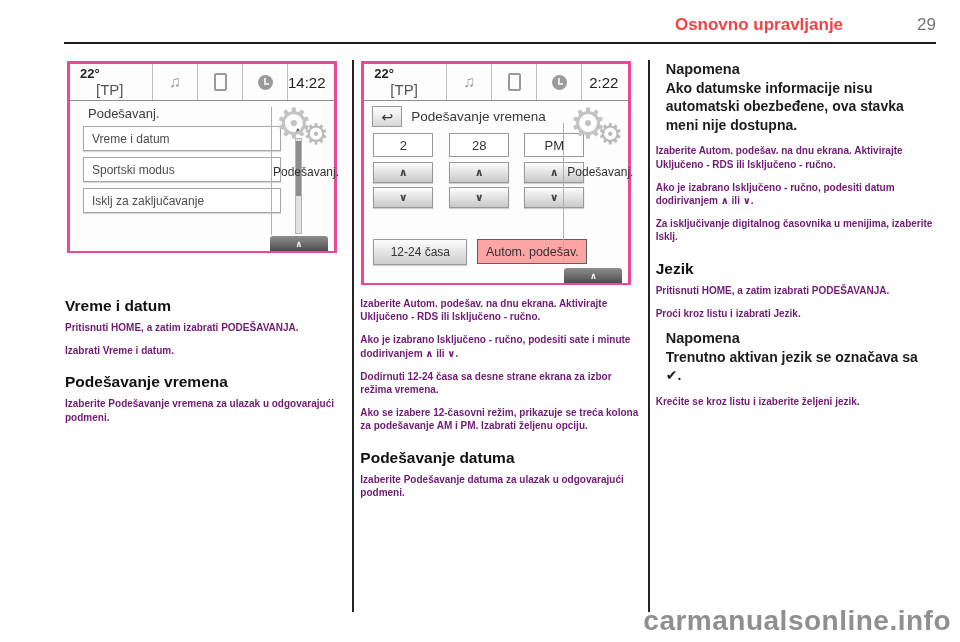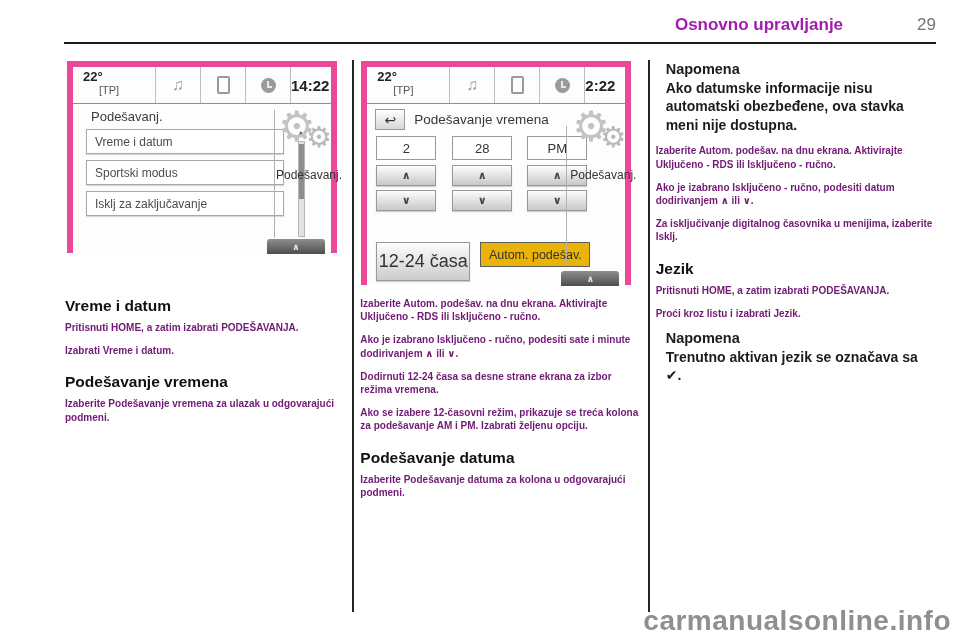--- a/index.html
+++ b/index.html
@@ -4,44 +4,44 @@
 <style>
   html,body{margin:0;padding:0;}
   body{
     width:960px;height:642px;position:relative;overflow:hidden;
     background:#ffffff;
     font-family:"Liberation Sans","DejaVu Sans",sans-serif;
     color:#1c1c1c;
   }
   
   .page-header{position:absolute;left:65px;right:24px;top:15px;display:flex;justify-content:flex-end;align-items:baseline;}
-  .page-header .title{font-size:17px;font-weight:bold;color:#a21caf;}
+  .page-header .title{font-size:17px;font-weight:bold;color:#ef4444;}
   .page-header .pagenum{font-size:17px;margin-left:74px;color:#737373;}
   .header-rule{position:absolute;left:64px;right:24px;top:42px;border-top:2px solid #1a1a1a;}
   
   .columns{position:absolute;left:65px;top:58px;width:872px;display:flex;}
   .col{width:282px;}
   .vdiv{width:2px;background:#242424;margin:2px 6px 0 6px;height:552px;flex:0 0 auto;}
   
   .col p{margin:0 0 10px 0;font-size:10px;font-weight:bold;line-height:1.32;color:#701a75;}
   .col h3{font-size:15.5px;font-weight:bold;margin:16px 0 6px 0;color:#111;}
   .col h3.first-after-shot{margin-top:44px;}
   .note{padding-left:10px;margin:0 0 10px 0;}
   .note .note-title{font-size:14.5px;font-weight:bold;margin-bottom:2px;}
   .note .note-body{font-size:14px;font-weight:bold;line-height:1.32;}
   
-  .screen{border:6px solid #ec4899;background:#fcfcfc;position:relative;box-sizing:border-box;}
+  .screen{border:3px solid #ec4899;background:#fcfcfc;position:relative;box-sizing:border-box;}
   .screen1{width:270px;height:192px;margin:3px 0 0 2px;}
   .screen2{width:270px;height:224px;margin:3px 0 0 1px;}
   .sb{display:flex;height:36px;border-bottom:1px solid #8f8f8f;background:#fdfdfd;align-items:stretch;}
   .sb-temp{flex:0 0 82px;padding:3px 0 0 10px;box-sizing:border-box;}
   .sb-temp .temp{font-size:13px;font-weight:bold;color:#222;line-height:1.1;}
-  .sb-temp .tp{font-size:11px;color:#555;line-height:1.2;padding-left:16px;}
+  .sb-temp .tp{font-size:15px;color:#555;line-height:1.2;padding-left:16px;}
   .sb-icon{flex:0 0 44px;border-left:1px solid #bdbdbd;display:flex;align-items:center;justify-content:center;}
-  .sb-time{flex:1;border-left:1px solid #bdbdbd;display:flex;align-items:center;justify-content:flex-end;padding-right:10px;font-size:15px;font-weight:bold;color:#222;}
+  .sb-time{flex:1;border-left:1px solid #bdbdbd;display:flex;align-items:center;justify-content:flex-end;padding-right:10px;font-size:15px;font-weight:normal;color:#222;}
   .audio-glyph{font-size:16px;color:#9a9a9a;}
   .phone-shape{width:9px;height:14px;border:2px solid #9a9a9a;border-radius:2px;}
   .clock-shape{width:15px;height:15px;background:#9a9a9a;border-radius:50%;position:relative;}
   .clock-shape::after{content:"";position:absolute;left:6px;top:3px;width:3px;height:5px;border-left:2px solid #e8e8e8;border-bottom:2px solid #e8e8e8;}
   .screen-body{position:relative;height:150px;background:#fdfdfd;}
   .screen2 .screen-body{height:182px;}
   
   .s1-title{position:absolute;left:18px;top:5px;font-size:13px;color:#3d3d3d;}
   .s1-list{position:absolute;left:13px;top:25px;width:198px;display:flex;flex-direction:column;gap:6px;}
   .s1-item{height:25px;background:#ffffff;border:1px solid #a8a8a8;box-shadow:0 1px 1px #d8d8d8;display:flex;align-items:center;padding-left:8px;font-size:12px;color:#4c4c4c;box-sizing:border-box;}
@@ -60,22 +60,22 @@
   
   .back-btn{position:absolute;left:8px;top:5px;width:30px;height:21px;border:1px solid #999;background:linear-gradient(#ffffff,#d7d7d7);display:flex;align-items:center;justify-content:center;font-size:14px;color:#333;box-sizing:border-box;}
   .s2-title{position:absolute;left:47px;top:8px;font-size:13.5px;color:#383838;}
   .spin-group{position:absolute;top:32px;width:60px;}
   .spin-group.g0{left:9px;}
   .spin-group.g1{left:85px;}
   .spin-group.g2{left:160px;}
   .spin-val{height:24px;border:1px solid #999;background:#fff;display:flex;align-items:center;justify-content:center;font-size:13px;color:#333;box-sizing:border-box;}
   .spin-btn{height:21px;border:1px solid #999;background:linear-gradient(#fdfdfd,#c8c8c8);display:flex;align-items:center;justify-content:center;font-size:11px;font-weight:bold;color:#444;box-sizing:border-box;margin-top:5px;box-shadow:0 1px 1px #cfcfcf;}
   .spin-btn + .spin-btn{margin-top:4px;}
-  .btn-hours{position:absolute;left:9px;top:138px;width:94px;height:39px;border:1px solid #999;background:linear-gradient(#fdfdfd,#cccccc);display:flex;align-items:center;justify-content:center;font-size:18px;color:#333;box-sizing:border-box;box-shadow:0 1px 1px #cfcfcf;}
-  .btn-auto{position:absolute;left:113px;top:138px;width:110px;height:25px;border:1px solid #5d5d5d;background:#eab308;display:flex;align-items:center;justify-content:center;font-size:12.5px;color:#333;box-sizing:border-box;}
+  .btn-hours{position:absolute;left:9px;top:138px;width:94px;height:26px;border:1px solid #999;background:linear-gradient(#fdfdfd,#cccccc);display:flex;align-items:center;justify-content:center;font-size:12px;color:#333;box-sizing:border-box;box-shadow:0 1px 1px #cfcfcf;}
+  .btn-auto{position:absolute;left:113px;top:138px;width:110px;height:25px;border:1px solid #5d5d5d;background:#fca5a5;display:flex;align-items:center;justify-content:center;font-size:12.5px;color:#333;box-sizing:border-box;}
   
   .watermark{position:absolute;right:9px;bottom:5px;font-size:28px;font-weight:bold;color:#8f8f8f;letter-spacing:0.5px;}
 </style>
 </head>
 <body>
 
 <div class="page-header">
   <span class="title">Osnovno upravljanje</span>
   <span class="pagenum">29</span>
 </div>
@@ -189,37 +189,38 @@
         </div>
         <div class="home-btn">∧</div>
       </div>
     </div>
 
     <p style="margin-top:12px;">Izaberite Autom. podešav. na dnu ekrana. Aktivirajte Uključeno - RDS ili Isključeno - ručno.</p>
     <p>Ako je izabrano Isključeno - ručno, podesiti sate i minute dodirivanjem ∧ ili ∨.</p>
     <p>Dodirnuti 12-24 časa sa desne strane ekrana za izbor režima vremena.</p>
     <p>Ako se izabere 12-časovni režim, prikazuje se treća kolona za podešavanje AM i PM. Izabrati željenu opciju.</p>
     <h3>Podešavanje datuma</h3>
-    <p>Izaberite Podešavanje datuma za kolona u odgovarajući podmeni.</p>
+    <p>Izaberite Podešavanje datuma za ulazak u odgovarajući podmeni.</p>
   </div>
 
   <div class="vdiv"></div>
 
   <div class="col">
     <div class="note" style="margin-top:3px;">
       <div class="note-title">Napomena</div>
       <div class="note-body">Ako datumske informacije nisu automatski obezbeđene, ova stavka meni nije dostupna.</div>
     </div>
     <p>Izaberite Autom. podešav. na dnu ekrana. Aktivirajte Uključeno - RDS ili Isključeno - ručno.</p>
     <p>Ako je izabrano Isključeno - ručno, podesiti datum dodirivanjem ∧ ili ∨.</p>
     <p>Za isključivanje digitalnog časovnika u menijima, izaberite Isklj.</p>
     <h3>Jezik</h3>
     <p>Pritisnuti HOME, a zatim izabrati PODEŠAVANJA.</p>
     <p>Proći kroz listu i izabrati Jezik.</p>
     <div class="note">
       <div class="note-title">Napomena</div>
       <div class="note-body">Trenutno aktivan jezik se označava sa ✔.</div>
     </div>
+    <p>Krećite se kroz listu i izaberite željeni jezik.</p>
   </div>
 
 </div>
 
 <div class="watermark">carmanualsonline.info</div>
 
 </body></html>

